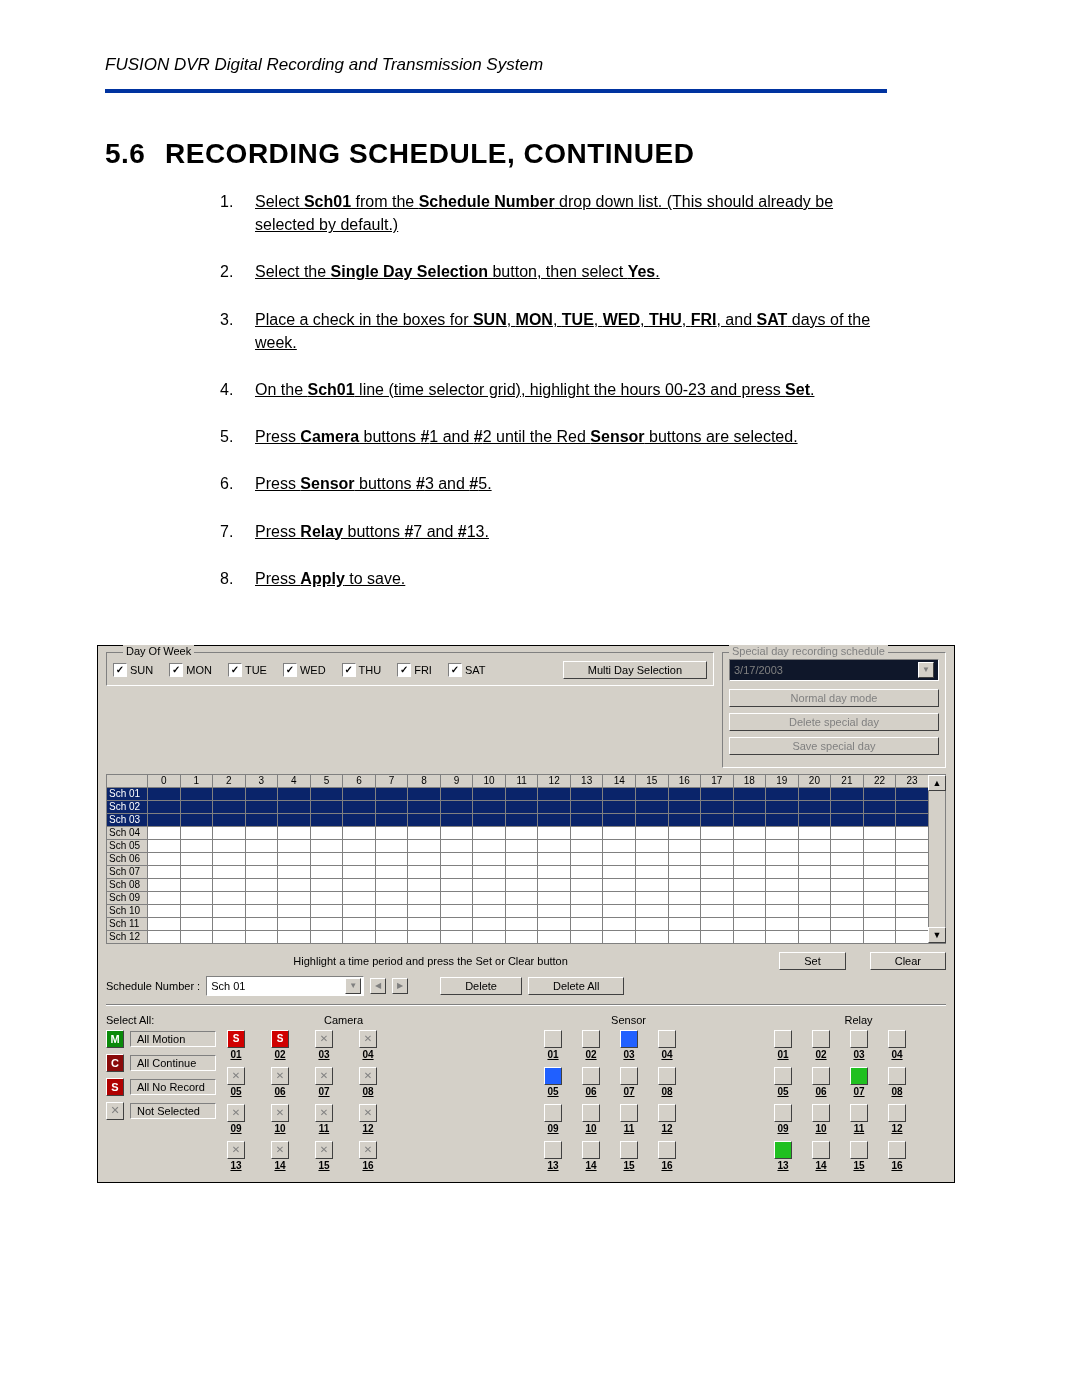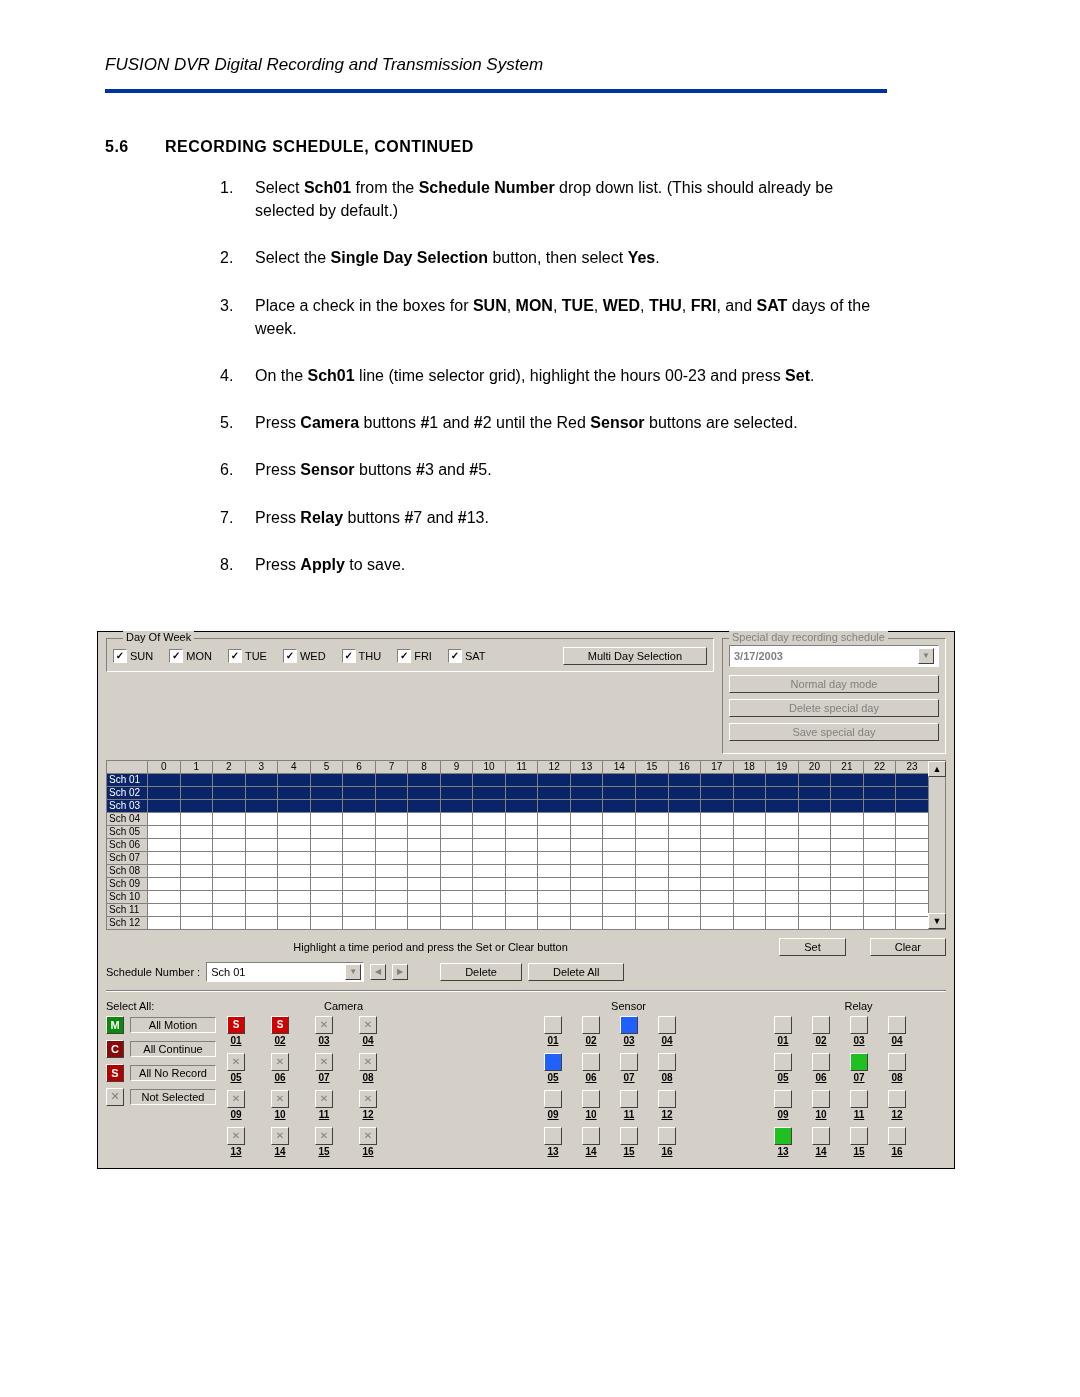--- a/index.html
+++ b/index.html
@@ -18,21 +18,21 @@
   .running-head {
     font-style:italic;
     font-size:17px;
     margin-bottom:14px;
   }
   .rule-blue      { height:4px; background:#0033a0; }
 
   
   .h1 {
     font-weight:bold;
-    font-size:16px;
+    font-size:28px;
     letter-spacing:.5px;
     margin:45px 0 20px 0;
   }
   .h1 .secno { display:inline-block; width:60px; }
 
   .steps-intro {
     display:flex;
     font-weight:bold;
     font-size:16px;
     margin:0 0 28px 115px;
@@ -45,20 +45,21 @@
     counter-reset:step;
     padding:0; margin:0 0 55px 115px;
     font-size:16px;
     line-height:1.45;
   }
   ol.steps > li {
     counter-increment:step;
     position:relative;
     padding-left:35px;
     margin-bottom:24px;
+    text-decoration:underline;
   }
   ol.steps > li::before {
     content:counter(step) ".";
     position:absolute; left:0; top:0;
   }
   b { font-weight:bold; }
 
   
   .app-shot {
     width:858px;
@@ -118,23 +119,23 @@
   }
   .special-title {
     position:absolute; top:-8px; left:6px;
     background:#d4d0c8; padding:0 3px;
     color:#808080; font-size:11px;
   }
   .date-field {
     display:flex; align-items:center;
     border:1px solid #808080;
     border-right-color:#fff; border-bottom-color:#fff;
-    background:#ffffff; color:#808080;
+    background:#0f172a; color:#808080;
     padding:2px 4px; margin-bottom:8px;
-    font-size:11px; justify-content:space-between;font-weight:bold;
+    font-size:11px; justify-content:space-between;
   }
   .dropdown-btn {
     width:14px; height:14px;
     border:1px solid #fff;
     border-right-color:#404040; border-bottom-color:#404040;
     background:#d4d0c8;
     display:flex; align-items:center; justify-content:center;
     font-size:8px; color:#808080;
   }
   .special-box .win-btn { display:block; width:100%; box-sizing:border-box; text-align:center; margin-bottom:6px; }
@@ -219,21 +220,21 @@
     border:1px solid #fff;
     border-right-color:#404040; border-bottom-color:#404040;
   }
   .tag.m { background:#0a8a0a; }
   .tag.c { background:#8a0a0a; }
   .tag.s { background:#b00000; }
   .tag.x { background:#d4d0c8; color:#808080; font-weight:normal; }
   .selall .lbl {
     border:1px solid #808080;
     border-right-color:#fff; border-bottom-color:#fff;
-    padding:1px 6px; font-size:11px; min-width:72px; text-align:center;
+    padding:1px 6px; font-size:11px; min-width:72px; text-align:left;
   }
 
   .btn-grid { display:grid; gap:6px 14px; }
   .btn-grid.cam { grid-template-columns:repeat(4, 30px); }
   .btn-grid.sr  { grid-template-columns:repeat(4, 24px); }
   .ico-cell { display:flex; flex-direction:column; align-items:center; font-size:10px; line-height:1.3; }
   .ico {
     width:16px; height:16px;
     border:1px solid #fff;
     border-right-color:#404040; border-bottom-color:#404040;

